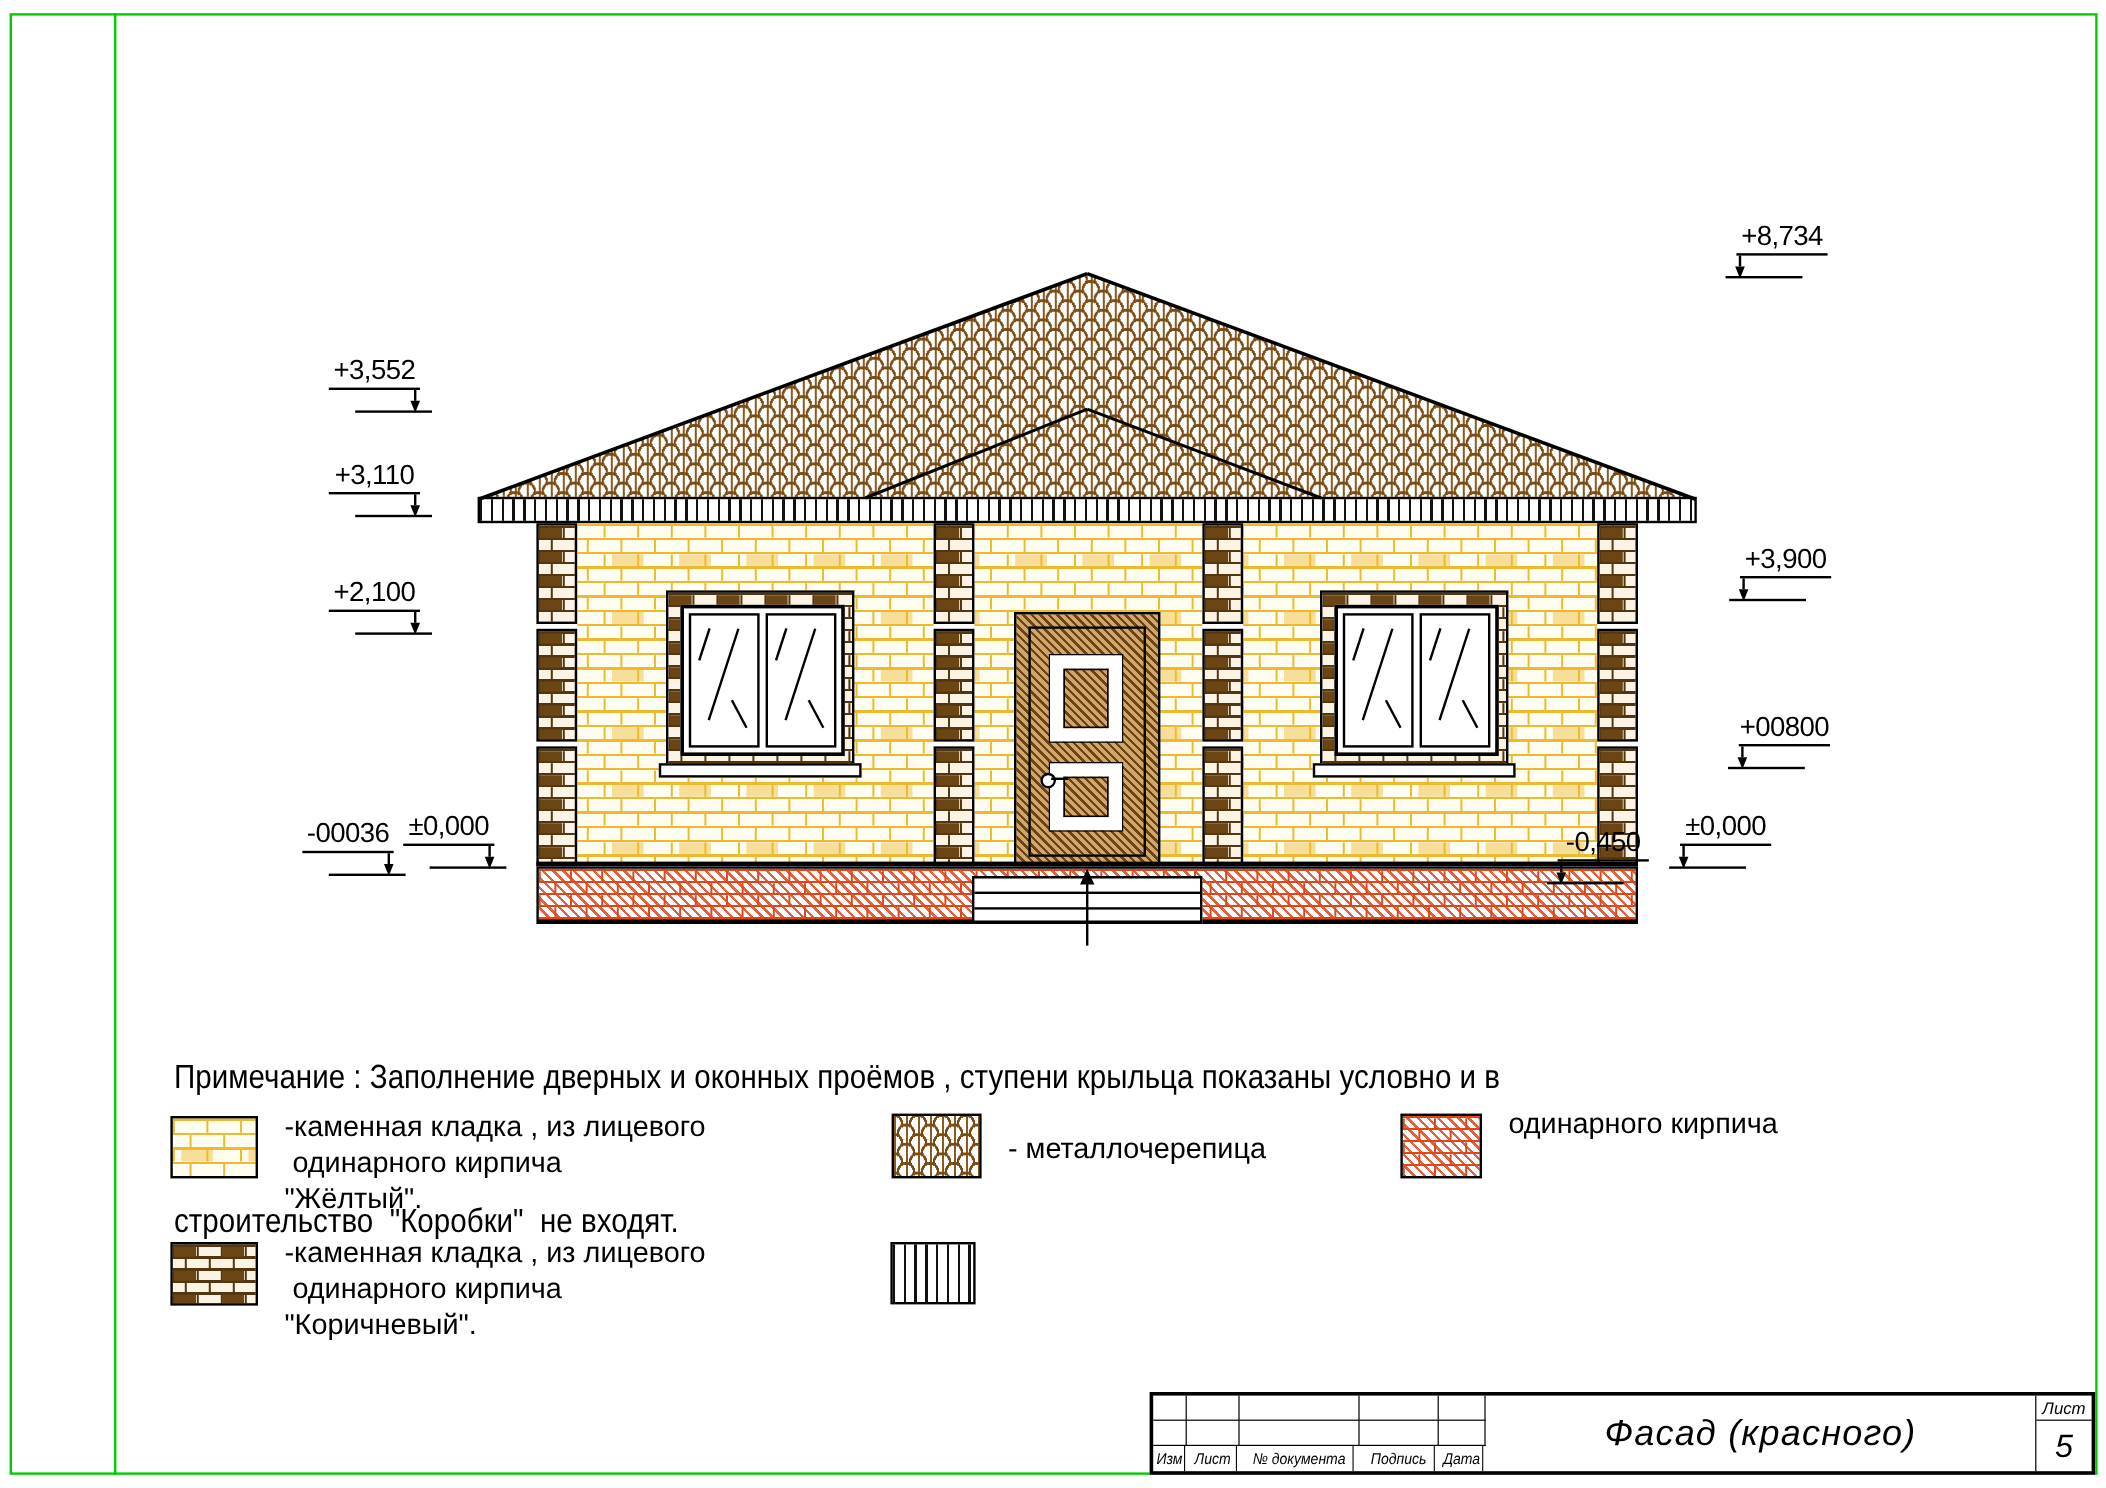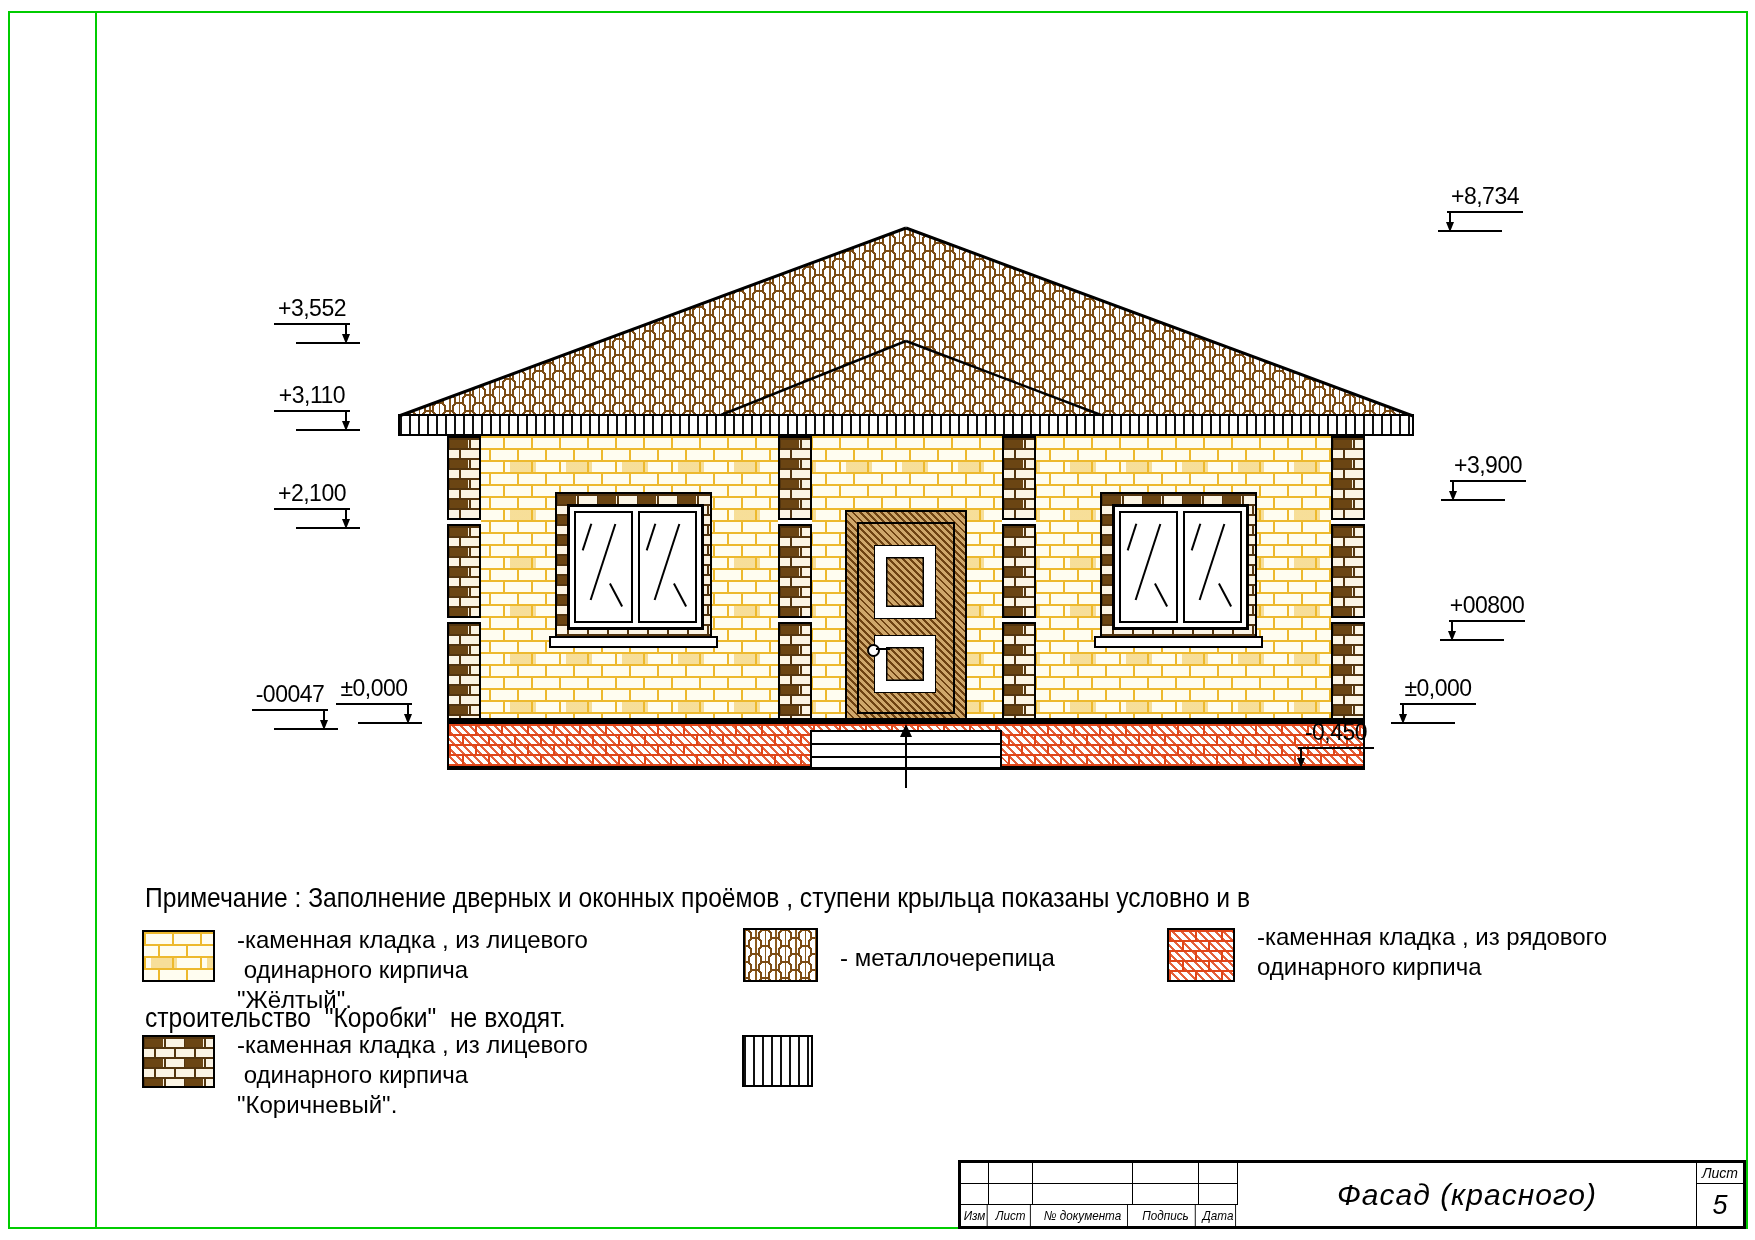--- a/index.html
+++ b/index.html
@@ -235,21 +235,21 @@
     <span class="ev-label">+3,110</span>
     <span class="ev-drop"></span>
     <span class="ev-level"></span>
   </div>
   <div class="ev ev-l" style="left:274px;top:480px">
     <span class="ev-label">+2,100</span>
     <span class="ev-drop"></span>
     <span class="ev-level"></span>
   </div>
   <div class="ev ev-l" style="left:252px;top:681px">
-    <span class="ev-label">-00047</span>
+    <span class="ev-label">-00036</span>
     <span class="ev-drop"></span>
     <span class="ev-level"></span>
   </div>
   <div class="ev ev-l" style="left:336px;top:675px">
     <span class="ev-label">±0,000</span>
     <span class="ev-drop"></span>
     <span class="ev-level"></span>
   </div>
 
   <div class="ev ev-r" style="left:1447px;top:183px">
@@ -265,21 +265,21 @@
   <div class="ev ev-r" style="left:1449px;top:592px">
     <span class="ev-label">+00800</span>
     <span class="ev-drop"></span>
     <span class="ev-level"></span>
   </div>
   <div class="ev ev-r" style="left:1400px;top:675px">
     <span class="ev-label">±0,000</span>
     <span class="ev-drop"></span>
     <span class="ev-level"></span>
   </div>
-  <div class="ev ev-r" style="left:1298px;top:719px">
+  <div class="ev ev-r" style="left:1298px;top:688px">
     <span class="ev-label">-0,450</span>
     <span class="ev-drop"></span>
     <span class="ev-level"></span>
   </div>
 
   <div class="note">
     <div class="legend-line">Примечание : Заполнение дверных и оконных проёмов , ступени крыльца показаны условно и в</div>
     <div class="legend-line">строительство  "Коробки"  не входят.</div>
   </div>
 
@@ -297,21 +297,20 @@
     <div class="legend-line">"Коричневый".</div>
   </div>
 
   <div class="sw pat-tile" style="left:743px;top:928px;width:75px;height:54px"></div>
   <div class="legend-text" style="left:840px;top:943px">
     <div class="legend-line">- металлочерепица</div>
   </div>
 
   <div class="sw pat-red" style="left:1167px;top:928px;width:68px;height:54px"></div>
   <div class="legend-text" style="left:1257px;top:922px">
-    <div class="legend-line">-каменная кладка , из рядового</div>
     <div class="legend-line">одинарного кирпича</div>
   </div>
 
   <div class="sw pat-soffit" style="left:742px;top:1035px;width:71px;height:52px"></div>
 
   <div class="tblock">
     <div class="tb-cell" style="grid-column:1;grid-row:1"></div>
     <div class="tb-cell" style="grid-column:2;grid-row:1"></div>
     <div class="tb-cell" style="grid-column:3;grid-row:1"></div>
     <div class="tb-cell" style="grid-column:4;grid-row:1"></div>

